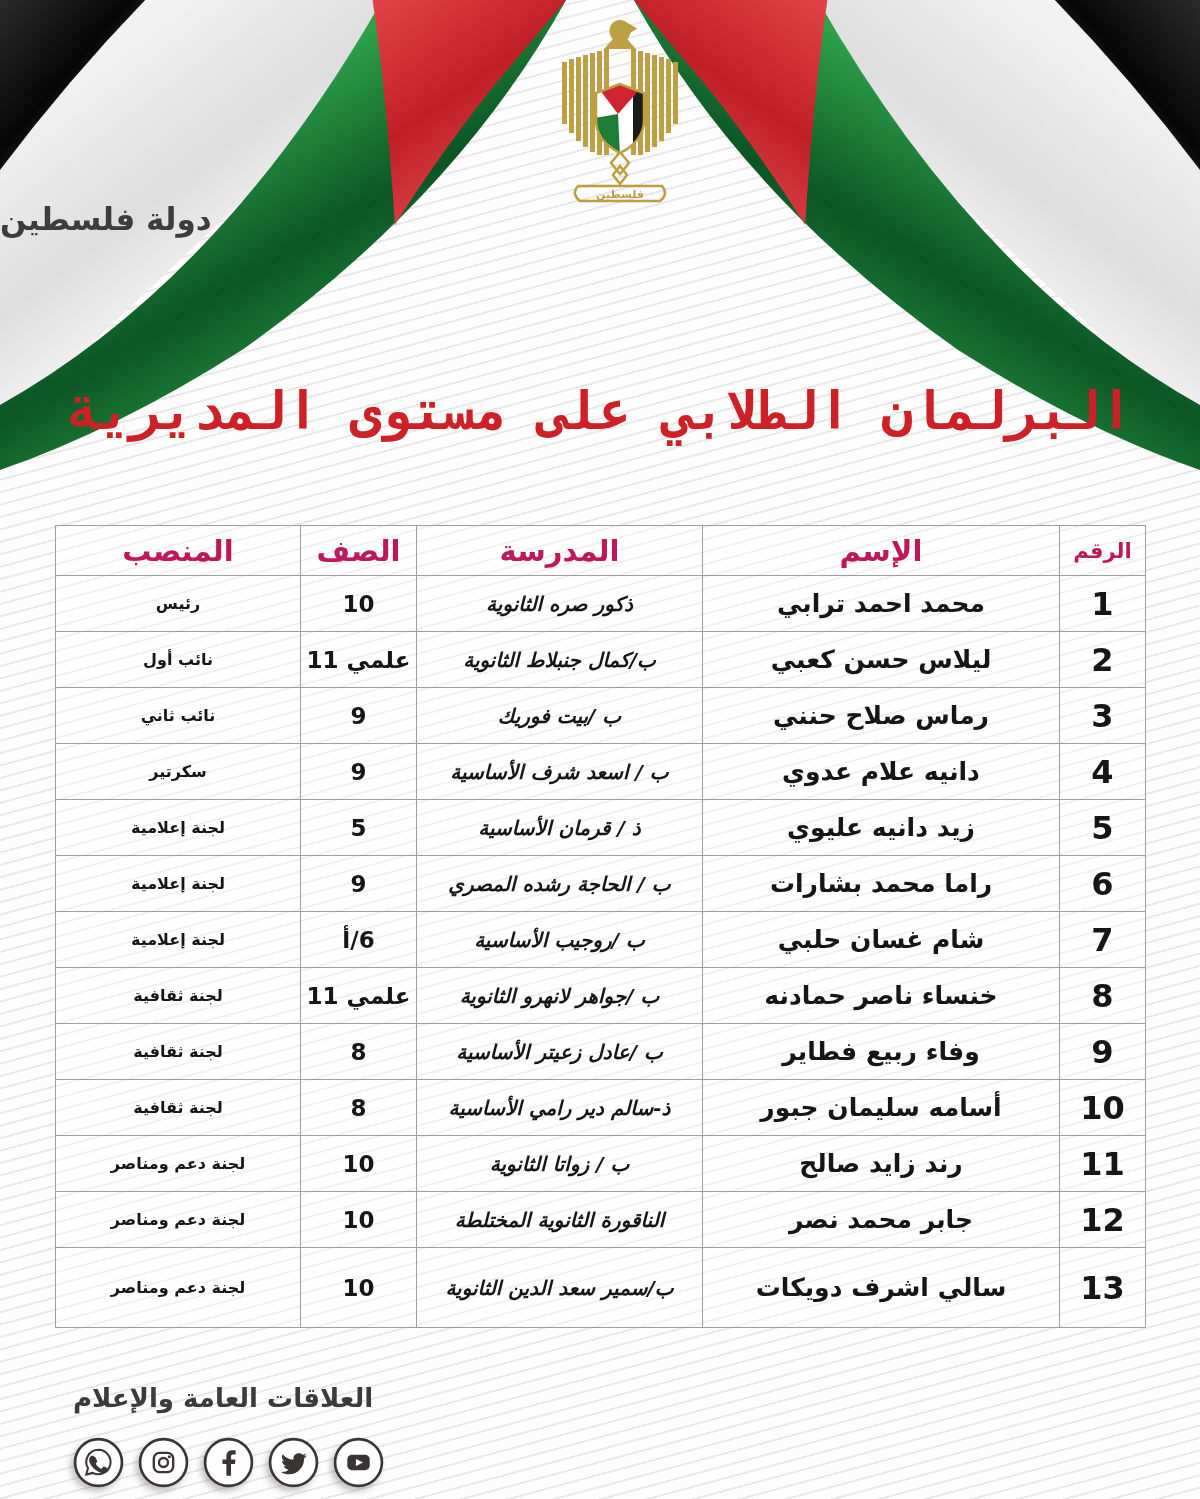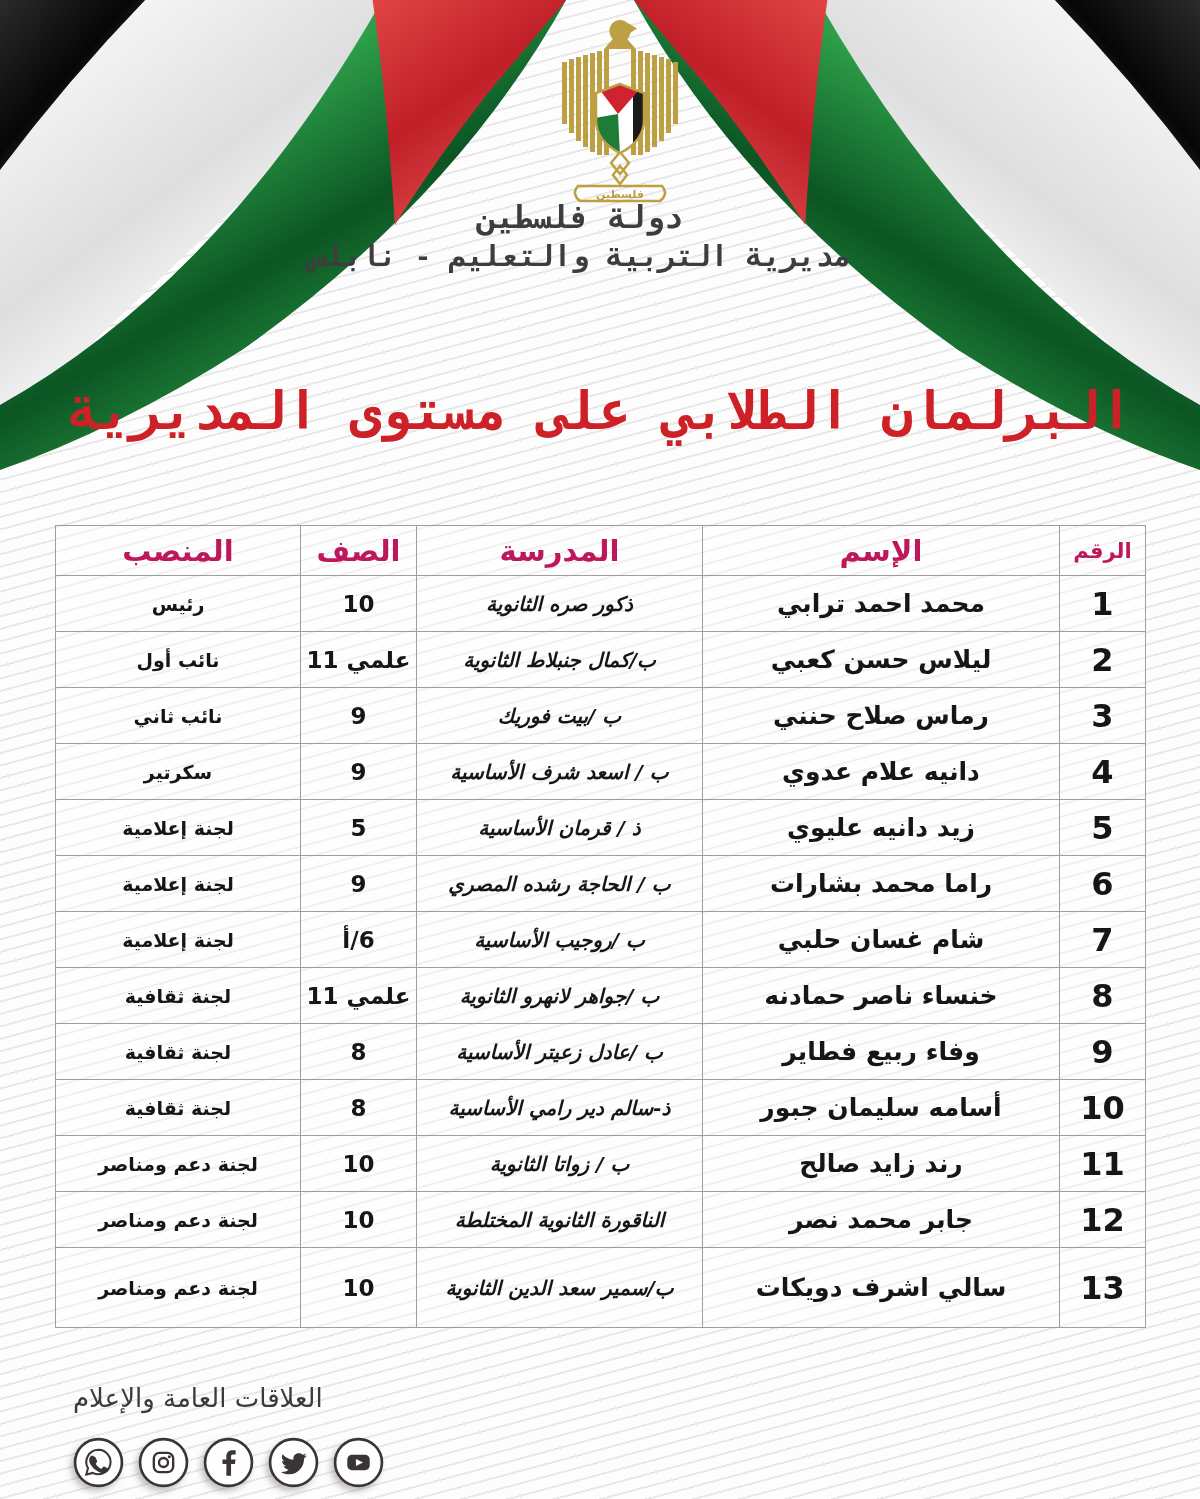--- a/index.html
+++ b/index.html
@@ -8,21 +8,21 @@
     font-family:"DejaVu Sans","Liberation Sans",sans-serif;
     background-color:#fdfdfd;
     background-image:repeating-linear-gradient(345deg,
       rgba(0,0,0,0) 0px, rgba(0,0,0,0) 10px,
       rgba(185,185,185,.30) 10px, rgba(185,185,185,.30) 12px);
   }
   .flag{position:absolute;top:0;width:600px;height:480px;pointer-events:none;}
   .flag.left{left:0;}
   .flag.right{right:0;transform:scaleX(-1);}
   .emblem{position:absolute;top:14px;left:540px;width:160px;height:192px;}
-  .org-block{position:absolute;top:200px;left:0;width:1160px;text-align:center;font-family:Liberation Mono, monospace;}
+  .org-block{position:absolute;top:200px;left:0;width:1160px;text-align:left;}
   .org-line{font-weight:bold;color:#3d3d3d;font-size:29px;line-height:39px;direction:rtl;}
   .org-line.first{font-size:31px;}
   .main-title{
     position:absolute;top:378px;left:0;width:1200px;text-align:center;
     direction:rtl;color:#ce2127;font-size:52px;font-weight:bold;line-height:76px;font-family:Liberation Mono, monospace;
   }
   .table-wrap{position:absolute;top:525px;left:55px;width:1090px;}
   table{width:100%;border-collapse:collapse;table-layout:fixed;direction:rtl;}
   th,td{
     border:1px solid #9e9e9e;text-align:center;vertical-align:middle;
@@ -30,24 +30,24 @@
     padding:2px 4px;overflow:hidden;
   }
   thead tr{height:50px;}
   tbody tr{height:56px;}
   thead th{color:#be185d;font-size:29px;}
   thead th.h-num{font-size:21px;}
   td.c-num{font-size:32px;}
   td.c-name{font-size:25px;}
   td.c-school{font-size:20px;font-style:italic;}
   td.c-grade{font-size:23px;}
-  td.c-pos{font-size:19px;}
+  td.c-pos{font-size:16px;}
   .footer-label{
     position:absolute;top:1383px;left:73px;direction:rtl;
-    font-weight:normal;font-size:26px;color:#3b3b3b;
+    font-weight:bold;font-size:26px;color:#3b3b3b;
   }
   .socials{position:absolute;top:1436px;left:72px;display:flex;gap:12px;}
   .social{
     width:53px;height:53px;display:block;
     filter:drop-shadow(-3px 4px 3px rgba(90,80,75,.35));
   }
 </style>
 </head>
 <body>
 
@@ -127,21 +127,20 @@
     <path d="M54 104 L78 100 L80 142 L54 142 Z" fill="#1d7c35"></path>
   </g>
   <path d="M80 70 L56 79 V106 C56 122 66 132 80 139 C94 132 104 122 104 106 V79 Z" fill="none" stroke="#bda044" stroke-width="2.5"></path>
 
   <path d="M38 172 h84 q7 8 -2 15 h-80 q-9 -7 -2 -15 z" fill="none" stroke="#bda044" stroke-width="2.5"></path>
   <text x="80" y="184" font-size="11" font-weight="bold" fill="#bda044" text-anchor="middle">فلسطين</text>
 </svg>
 
 <div class="org-block">
   <div class="org-line first">دولة فلسطين</div>
-  <div class="org-line">مديرية التربية والتعليم - نابلس</div>
 </div>
 
 <div class="main-title">البرلمان الطلابي على مستوى المديرية</div>
 
 <div class="table-wrap">
   <table>
     <colgroup>
       <col style="width:86px">
         <col style="width:357px">
         <col style="width:286px">

